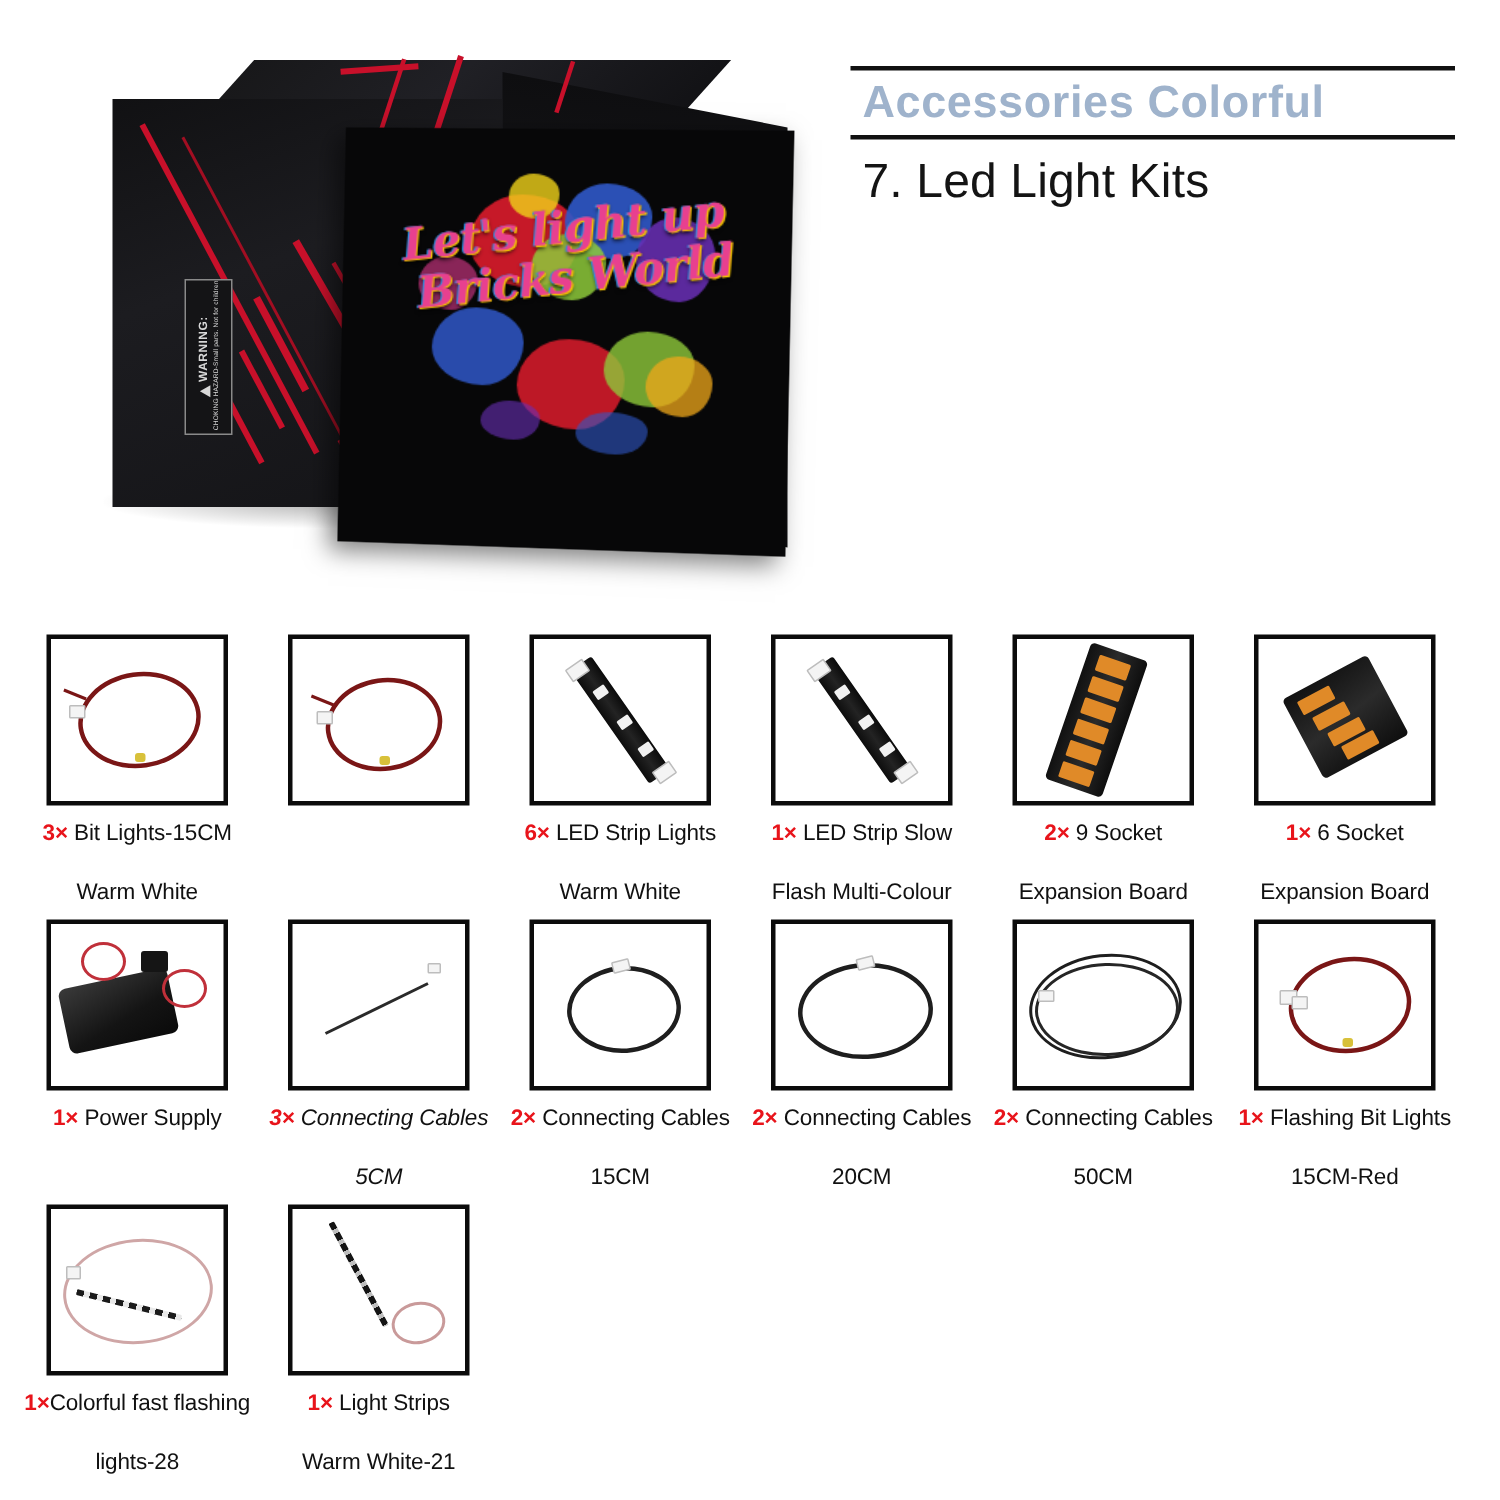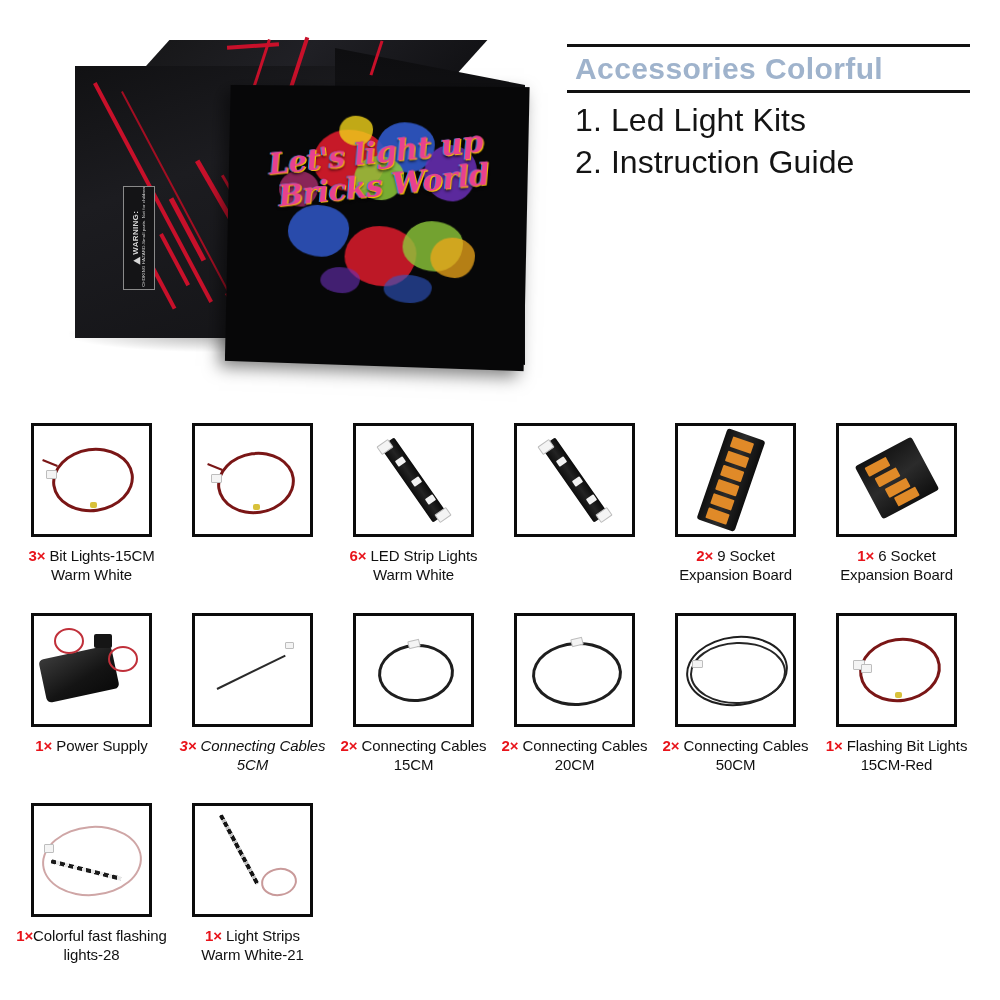--- a/index.html
+++ b/index.html
@@ -91,21 +91,21 @@
   #grid{position:absolute;left:0;top:418px;width:1000px;}
   .grid-row{position:relative;height:190px;}
   .cell{position:absolute;top:0;width:161px;text-align:center;}
   .thumb{
     width:115px;height:108px;margin:5px auto 0;
     border:3px solid #0b0b0b;background:#ffffff;
     position:relative;overflow:hidden;box-sizing:content-box;
   }
   .cap{margin-top:11px;line-height:1.0;}
   .cap-l1{font-size:15px;color:#111;white-space:nowrap;letter-spacing:-.1px;}
-  .cap-l2{font-size:15px;color:#111;white-space:nowrap;margin-top:4px;letter-spacing:-.1px;}
+  .cap-l2{font-size:15px;color:#111;white-space:nowrap;margin-top:24px;letter-spacing:-.1px;}
   .qty{color:#e8141b;font-weight:bold;}
 
   
   .wire-loop{
     position:absolute;border-radius:50%;
     border-style:solid;background:transparent;
   }
   .pcb{position:absolute;border-radius:2px;}
   .socket{position:absolute;background:#e08a28;border-radius:1px;}
   .led{position:absolute;background:#f2f2f2;border-radius:1px;}
@@ -114,22 +114,21 @@
   .straight{position:absolute;background:#2a2a2a;}
 </style>
 </head>
 <body>
 
 <div id="header">
   <div class="rule"></div>
   <div id="header-title">Accessories Colorful</div>
   <div class="rule"></div>
   <div id="header-list">
-    <div class="hl-item">1. Led Light Kits</div>
-    <div class="hl-item">2. Instruction Guide</div>
+    <div class="hl-item">7. Led Light Kits</div>
   </div>
 </div>
 
 <div id="package">
 
   <div class="carton" id="carton-shadow"></div>
   <div class="carton" id="carton-top"></div>
   <div class="carton" id="carton-side"></div>
   <div class="carton" id="carton-face">
 
@@ -220,20 +219,24 @@
 
     <div class="cell" style="left:494px;">
       <div class="thumb">
         <div class="pcb" style="position:absolute;left:49px;top:8px;width:17px;height:92px;background:linear-gradient(90deg,#0d0d0d,#232323,#0b0b0b);transform:rotate(-35deg);transform-origin:center;"></div>
         <div class="conn" style="left:22px;top:16px;width:12px;height:8px;transform:rotate(-35deg);"></div>
         <div class="conn" style="left:80px;top:84px;width:12px;height:8px;transform:rotate(-35deg);"></div>
         <div class="led" style="left:40px;top:32px;width:9px;height:7px;transform:rotate(-35deg);"></div>
         <div class="led" style="left:56px;top:52px;width:9px;height:7px;transform:rotate(-35deg);"></div>
         <div class="led" style="left:70px;top:70px;width:9px;height:7px;transform:rotate(-35deg);"></div>
       </div>
+      <div class="cap">
+        <div class="cap-l1"><span class="qty">1×</span><span> </span><span>LED Strip Slow</span></div>
+        <div class="cap-l2">Flash Multi-Colour</div>
+      </div>
     </div>
 
     <div class="cell" style="left:655px;">
       <div class="thumb">
         <div style="position:absolute;left:33px;top:6px;width:40px;height:96px;background:linear-gradient(90deg,#111,#2b2b2b,#0e0e0e);border-radius:3px;transform:rotate(19deg);">
           <div class="socket" style="left:8px;top:6px;width:22px;height:11px;"></div>
           <div class="socket" style="left:8px;top:21px;width:22px;height:11px;"></div>
           <div class="socket" style="left:8px;top:36px;width:22px;height:11px;"></div>
           <div class="socket" style="left:8px;top:51px;width:22px;height:11px;"></div>
           <div class="socket" style="left:8px;top:66px;width:22px;height:11px;"></div>

